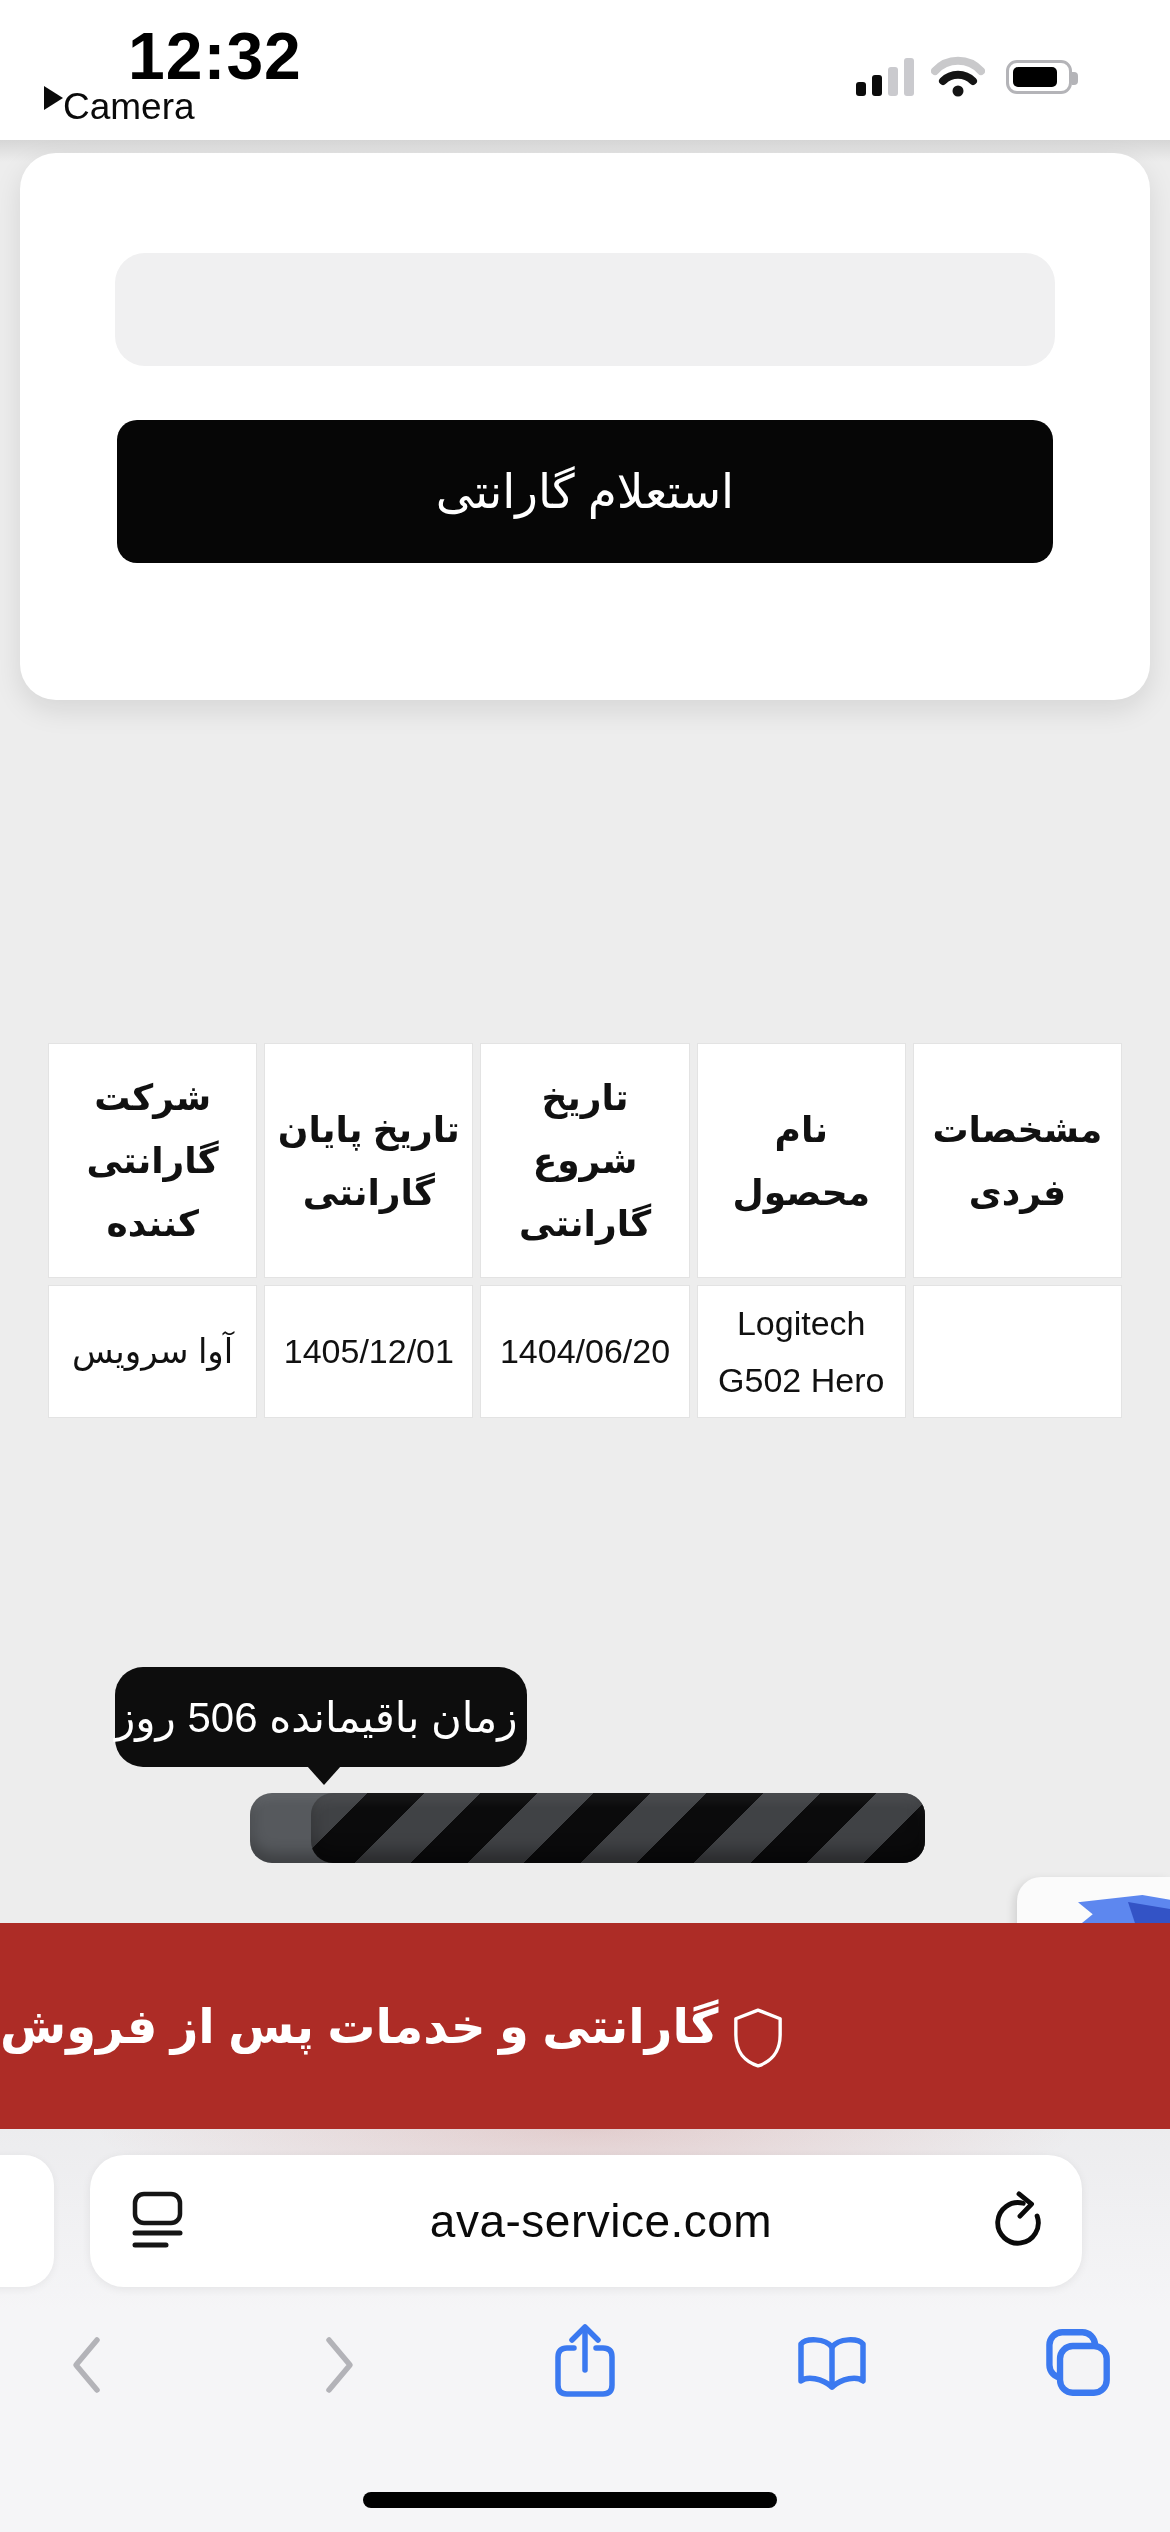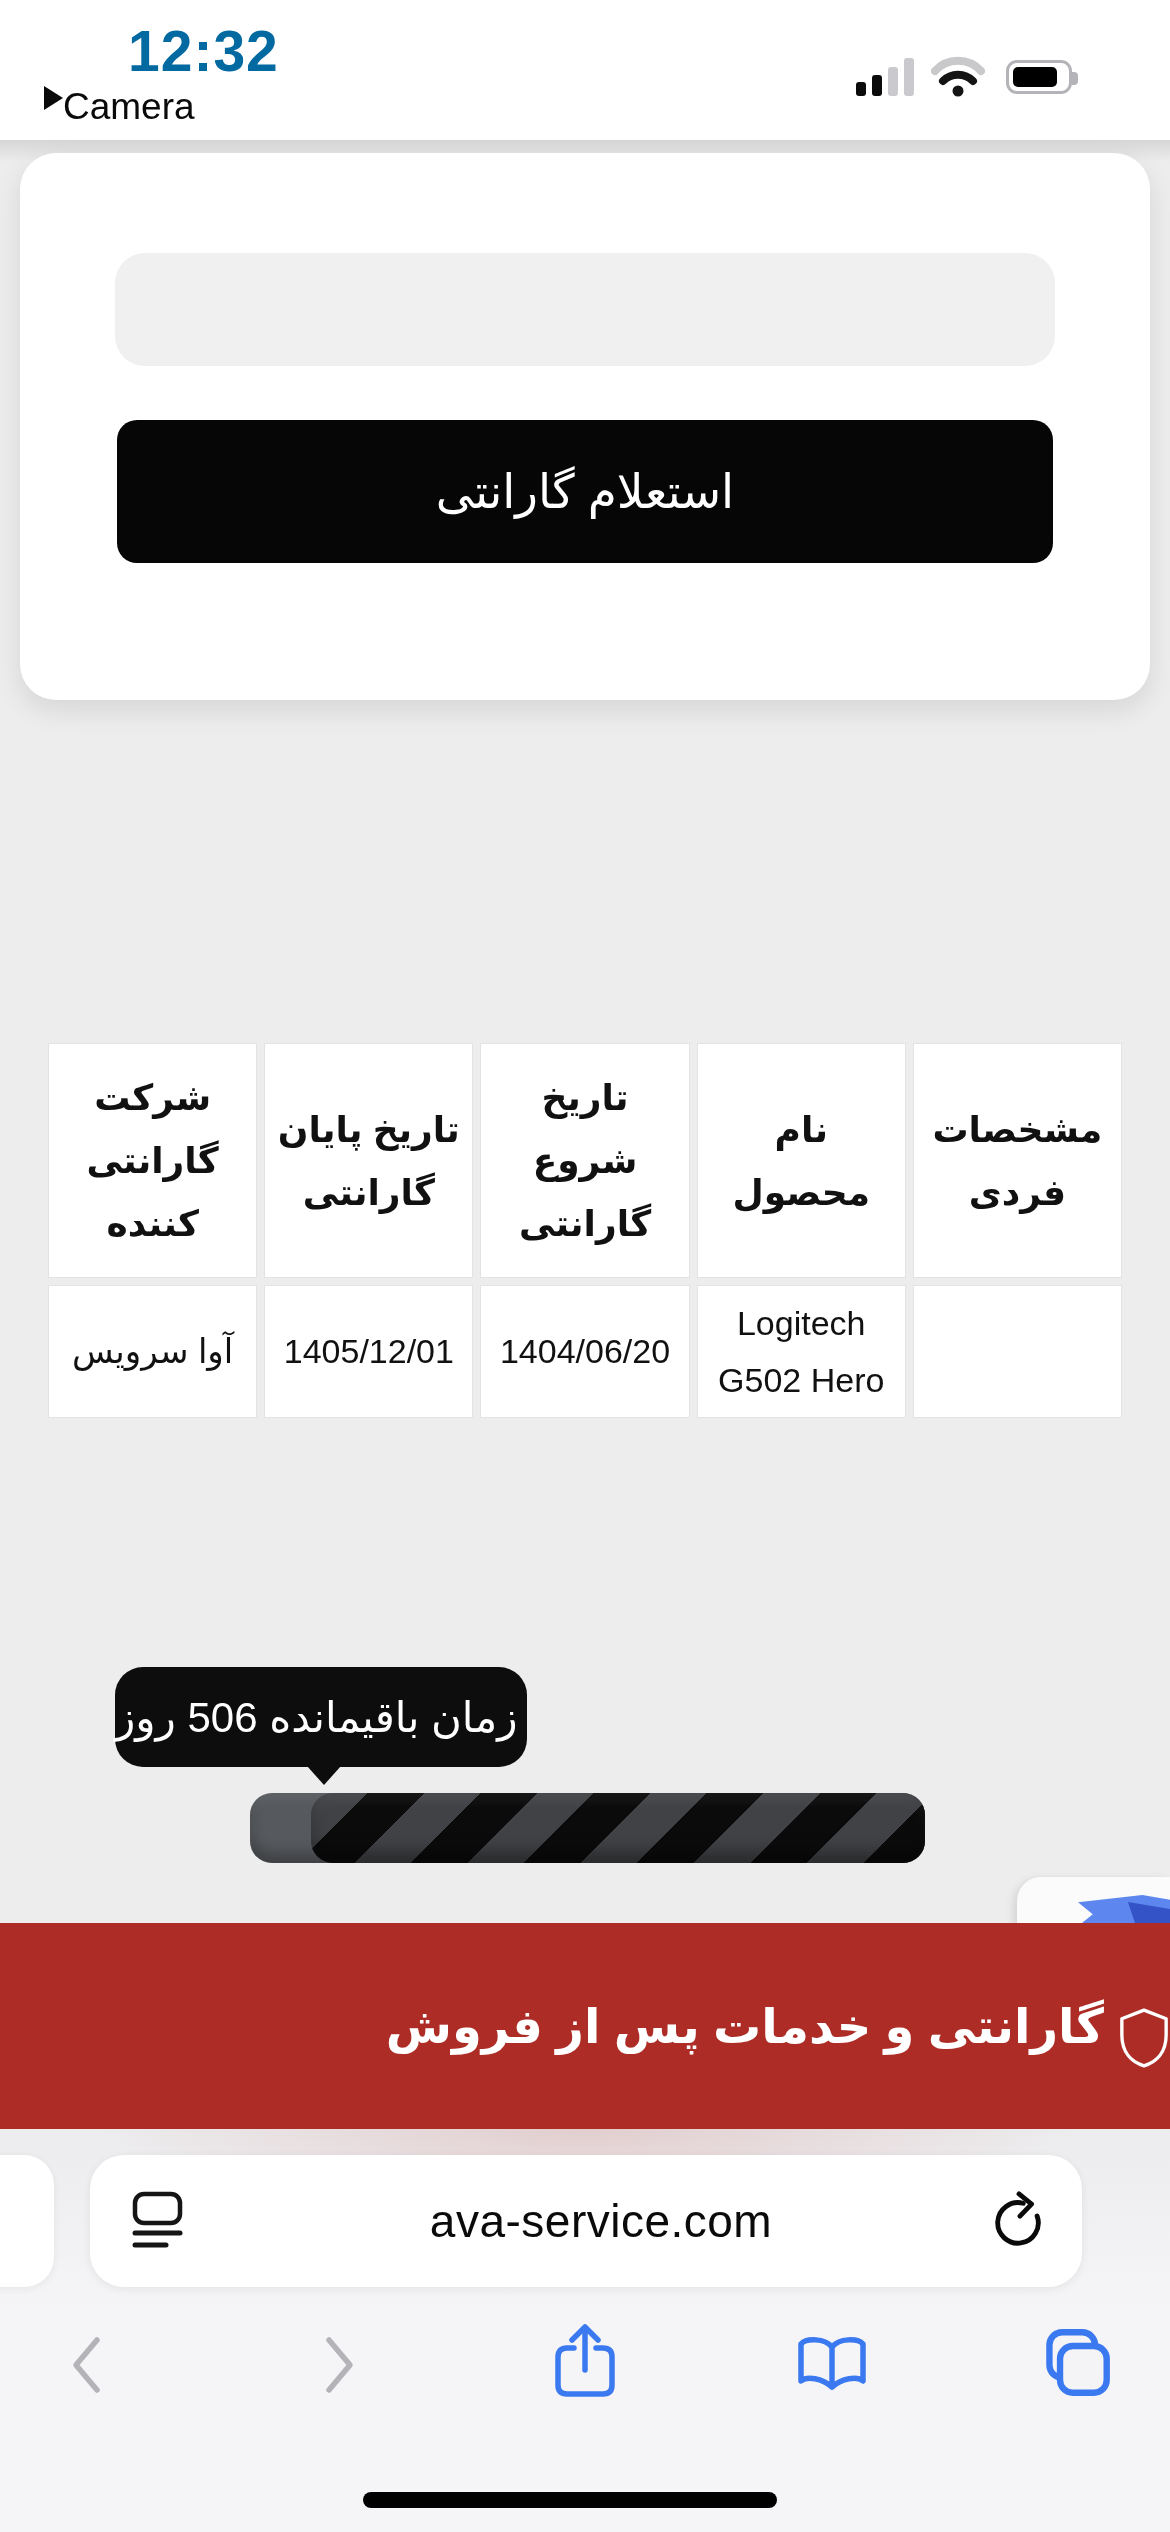--- a/index.html
+++ b/index.html
@@ -4,21 +4,21 @@
 <style>
   html,body{margin:0;padding:0;background:#444;}
   *{box-sizing:border-box;}
   .screen{
     position:relative;width:1170px;height:2532px;margin:0 auto;
     background:#ffffff;overflow:hidden;
     font-family:"Liberation Sans","DejaVu Sans",sans-serif;
   }
   
   .statusbar{position:absolute;left:0;top:0;width:1170px;height:140px;background:#fff;z-index:5;}
-  .time{position:absolute;left:128px;top:18px;font-size:57px;font-weight:700;color:#0369a1;letter-spacing:1px;}
+  .time{position:absolute;left:128px;top:18px;font-size:66px;font-weight:700;color:#000000;letter-spacing:1px;}
   .back-app{position:absolute;left:44px;top:86px;display:flex;align-items:flex-start;}
   .back-tri{width:0;height:0;border-top:12px solid transparent;border-bottom:12px solid transparent;border-right:19px solid #0a0a0a;transform:rotate(180deg);}
   .back-label{font-size:37px;font-weight:500;color:#0a0a0a;}
   .cellbars{position:absolute;left:856px;top:58px;display:flex;align-items:flex-end;gap:6px;height:38px;}
   .cellbars i{display:block;width:10px;border-radius:3px;}
   .wifi{position:absolute;left:931px;top:55px;}
   .battery{position:absolute;left:1006px;top:60px;width:66px;height:34px;border:3px solid #b4b4b8;border-radius:11px;}
   .battery .fill{position:absolute;left:4px;top:4px;width:44px;height:20px;background:#000;border-radius:5px;}
   .battery .nub{position:absolute;right:-9px;top:9px;width:6px;height:13px;background:#b4b4b8;border-radius:0 4px 4px 0;}
   
@@ -54,21 +54,21 @@
     box-shadow:inset 0 -12px 16px rgba(0,0,0,.35), inset 0 8px 12px rgba(255,255,255,.06);}
   
   .chat-widget{position:absolute;left:1017px;top:1737px;width:153px;height:64px;background:#fbfbfb;
     border-top-left-radius:24px;box-shadow:-3px 3px 10px rgba(0,0,0,.12);z-index:1;}
   .chat-blue{position:absolute;right:0;top:18px;width:92px;height:40px;background:#5d87ef;
     clip-path:polygon(0 18%,70% 0,100% 12%,100% 100%,22% 100%,0 78%,16% 48%);}
   .chat-blue-dark{position:absolute;right:0;top:22px;width:42px;height:36px;background:#3353c6;
     clip-path:polygon(0 8%,100% 28%,100% 100%,26% 100%);}
   
   .banner{position:absolute;left:0;top:1783px;width:1170px;height:206px;background:#ad2c26;z-index:2;
-    display:flex;align-items:center;justify-content:flex-start;direction:rtl;gap:14px;}
+    display:flex;align-items:center;justify-content:flex-end;direction:rtl;gap:14px;}
   .banner .shield{transform:translateY(14px);}
   .banner .label{color:#fff;font-size:48px;font-weight:700;}
   
   .chrome{position:absolute;left:0;top:2129px;width:1170px;height:403px;
     background:linear-gradient(#ececee,#f5f5f7 45%);}
   .chrome::before{content:"";position:absolute;left:0;top:0;width:100%;height:120px;
     background:radial-gradient(ellipse 60% 100% at 50% 0,rgba(173,44,38,.16),rgba(173,44,38,0) 70%);}
   .peek-tab{position:absolute;left:-30px;top:26px;width:84px;height:132px;background:#fff;border-radius:30px;
     box-shadow:0 2px 8px rgba(0,0,0,.06);}
   .urlbar{position:absolute;left:90px;top:26px;width:992px;height:132px;background:#fff;border-radius:34px;

